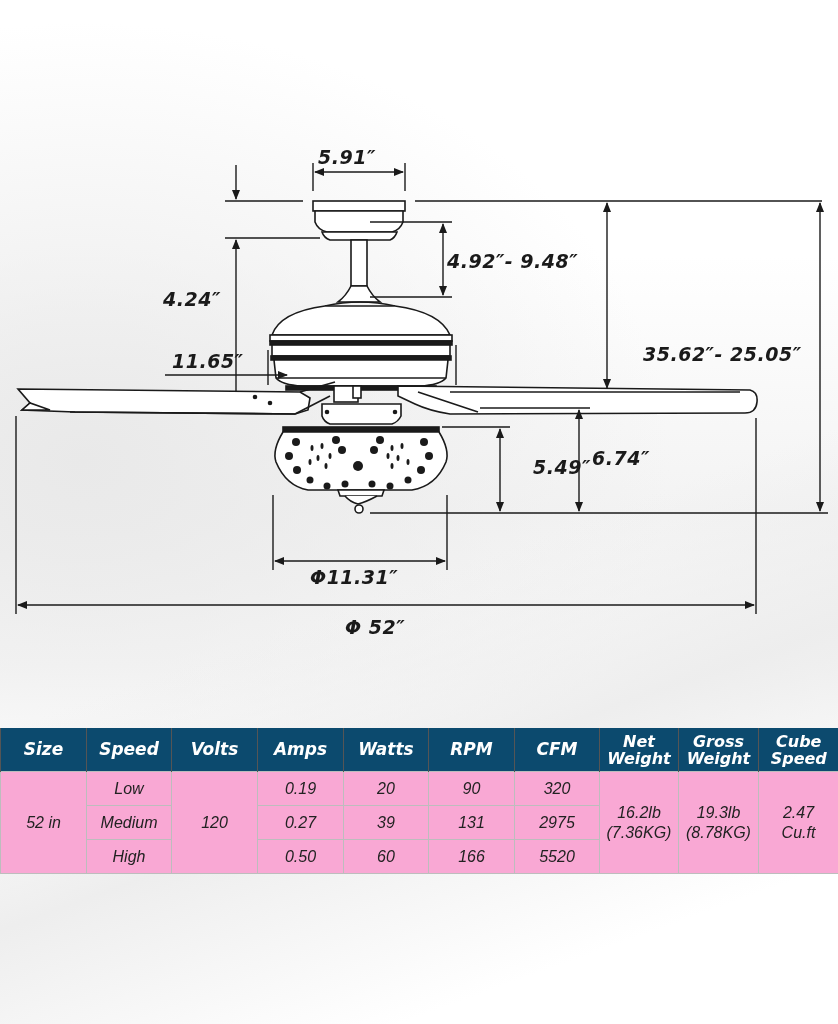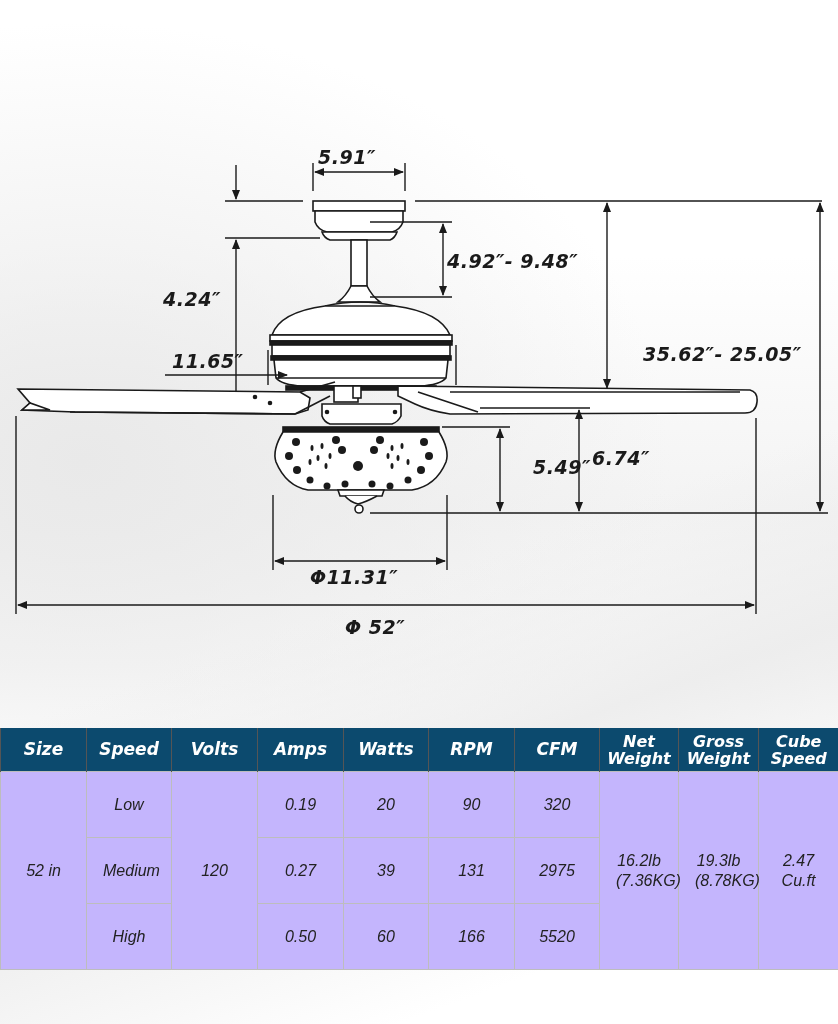--- a/index.html
+++ b/index.html
@@ -32,23 +32,23 @@
     border-collapse: collapse; table-layout: fixed;
   }
   table.specs th {
     background: #0c4a6e; color: #ffffff;
     font-family: "DejaVu Sans", sans-serif; font-weight: bold; font-style: italic;
     font-size: 17px; height: 43px; padding: 0; line-height: 17px;
     border-left: 1px solid #555; text-align: center;
   }
   table.specs th.two { font-size: 16px; line-height: 17px; text-align: center; }
   table.specs td {
-    background: #c4b5fd; color: #222;
+    background: #f9a8d4; color: #222;
     font-family: "Liberation Sans", sans-serif; font-style: italic;
-    font-size: 16px; text-align: center; height: 33px; padding: 16px;
+    font-size: 16px; text-align: center; height: 33px; padding: 0;
     border: 1px solid #bdbdbd;
     line-height: 20px;
   }
 </style>
 </head>
 <body>
 
 <div class="bg"></div>
 
 <div class="diagram">

